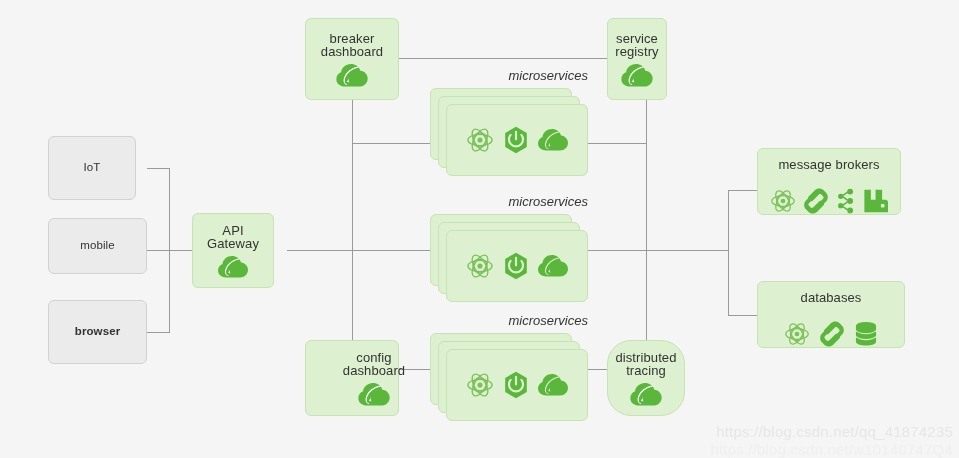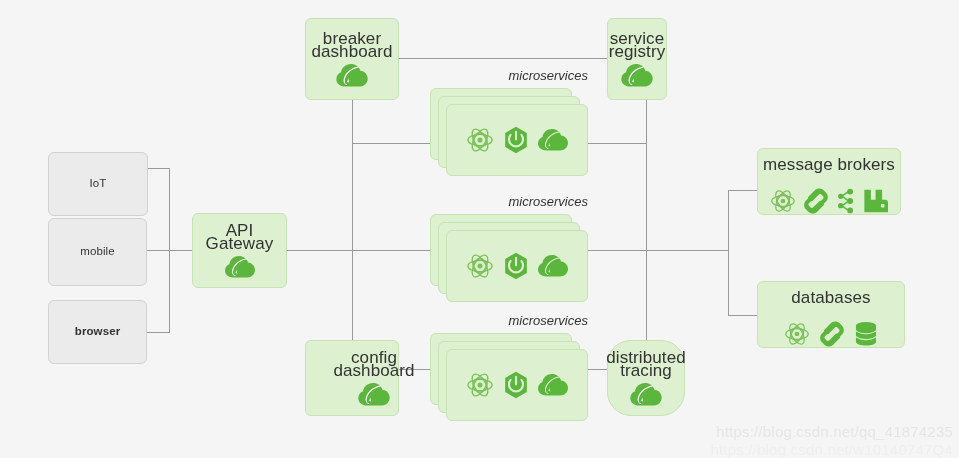--- a/index.html
+++ b/index.html
@@ -24,21 +24,21 @@
   .node-green{
     background:#ddf0cf;
     border:1px solid #c6e3b3;
   }
   .node-gray{
     background:#ebebeb;
     border:1px solid #d2d2d2;
   }
   .node-label{
     color:#333333;
-    font-size:17px;
+    font-size:13px;
     line-height:13.5px;
     letter-spacing:.1px;
     white-space:pre-line;
   }
   .node-gray .node-label{font-size:11.5px;}
   .icon-row{
     display:flex;
     align-items:center;
     justify-content:center;
     gap:7px;
@@ -103,33 +103,33 @@
     <path d="M588 143 L646 143"></path>
     <path d="M588 369 L607 369"></path>
 
     <path d="M588 250 L728 250"></path>
     <path d="M728 190 L728 315"></path>
     <path d="M728 190 L757 190"></path>
     <path d="M728 315 L757 315"></path>
   </g>
 </svg>
 
-<div class="node node-gray" style="left:48px;top:152px;width:100px;height:64px;">
+<div class="node node-gray" style="left:48px;top:136px;width:88px;height:64px;">
   <div class="node-label">IoT</div>
 </div>
 
-<div class="node node-gray" style="left:48px;top:218px;width:99px;height:68px;">
+<div class="node node-gray" style="left:48px;top:218px;width:99px;height:56px;">
   <div class="node-label">mobile</div>
 </div>
 
 <div class="node node-gray" style="left:48px;top:300px;width:99px;height:64px;font-weight:bold;">
   <div class="node-label">browser</div>
 </div>
 
-<div class="node node-green" style="left:192px;top:213px;width:95px;height:75px;">
+<div class="node node-green" style="left:192px;top:213px;width:82px;height:75px;">
   <div class="node-label">API
 Gateway</div>
   <div class="icon-row">
     <span>
       <svg width="30" height="22" viewBox="0 0 60 44">
         <path fill="#5ab73c" d="M17 43h27c9 0 16-7 16-15 0-8-6-14-14-15C44 5 36 0 28 0 18 0 10 7 9 16 4 18 0 23 0 29c0 8 7 14 17 14z"></path>
         <path fill="#ffffff" d="M44 5c-13 1-26 9-30 24-1 4 1 9 5 11 1 0 2 0 2-1-3-2-4-6-3-9 1 3 4 5 7 5-4-7-1-17 6-22 6-4 13-6 13-8z"></path>
         <path fill="#5ab73c" d="M42 7C31 9 21 16 17 27c-2 5-1 10 2 12 2-8 6-16 13-21 4-3 8-7 10-11z"></path>
       </svg>
     </span>

